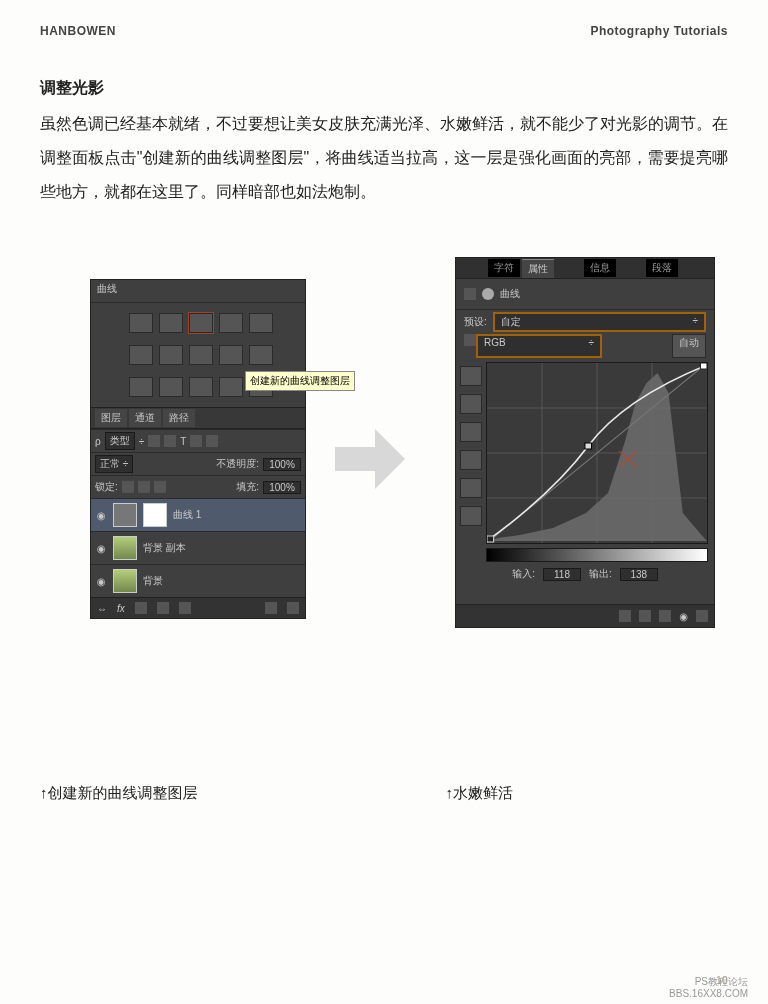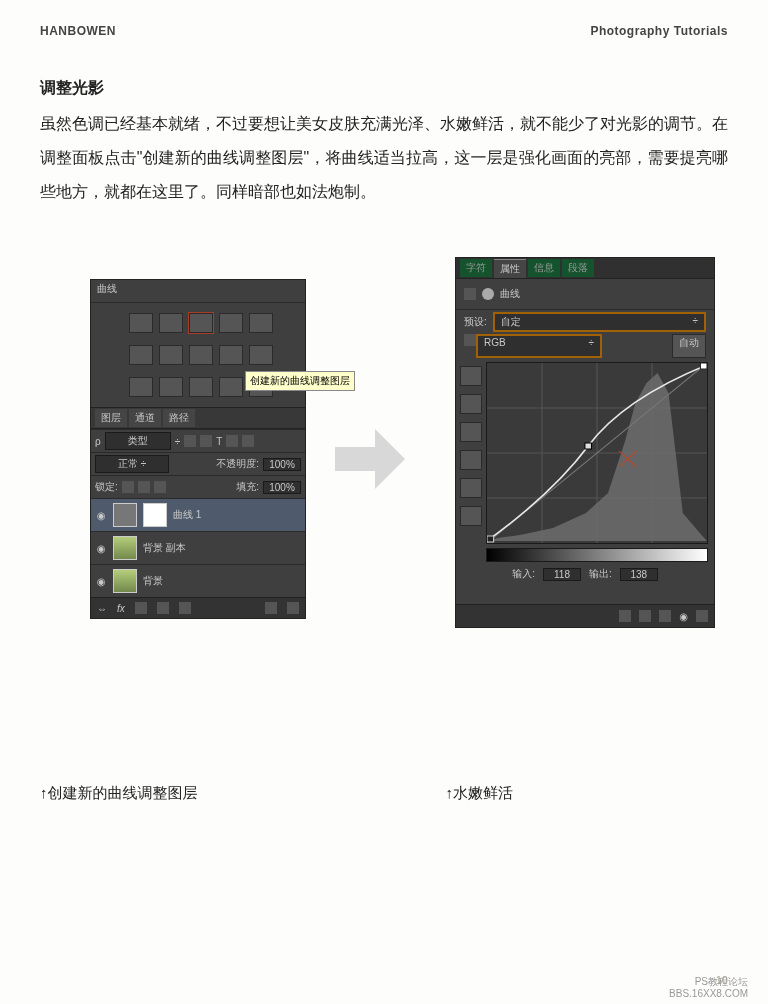--- a/index.html
+++ b/index.html
@@ -100,21 +100,21 @@
   .row {
     display: flex;
     align-items: center;
     height: 22px;
     border-top: 1px solid #2a2a2a;
     padding: 0 4px;
     gap: 4px;
   }
   .row .sel {
     background: #2f2f2f; border: 1px solid #1a1a1a;
-    padding: 1px 22px; font-size: 10px;
+    padding: 1px 4px; font-size: 10px;
   }
   .spacer { flex: 1; }
   .valbox {
     background: #2f2f2f; border: 1px solid #1a1a1a;
     width: 36px; text-align: center; font-size: 10px;
   }
   .layer-row {
     display: flex; align-items: center; height: 32px;
     border-top: 1px solid #2a2a2a;
     padding: 0 4px; gap: 6px;
@@ -165,21 +165,21 @@
     left: 455px;
     top: -22px;
     width: 258px;
     background: #3f3f3f;
     color: #c8c8c8;
     font-size: 10px;
     border: 1px solid #222;
   }
   .ps-right .ps-tabrow { background: #303030; }
   .ps-tab.act { background: #454545; border-top: 1px solid #888; }
-  .ps-tab.in  { background: #14532d; color: #999; }
+  .ps-tab.in  { background: #000000; color: #999; margin-left: 28px; }
   .prop-head { height: 30px; display:flex; align-items:center; padding:0 8px; gap:6px; border-bottom:1px solid #2a2a2a;}
   .circ { width:12px;height:12px;border-radius:50%;background:#aaa; }
   .preset-row { display:flex; align-items:center; height:24px; padding:0 8px; gap:6px;}
   .chan-row  { display:flex; height:24px; padding:0 8px; gap:0;}
   .dropdown { flex:1; background:#2f2f2f; border:2px solid #a16207; padding:1px 6px; display:flex; justify-content:space-between;}
   .btn { background:#555; border:1px solid #2a2a2a; padding:1px 6px;}
   .curve-area { display:flex; padding:4px 6px 0 4px; }
   .side-tools { width:22px; display:flex; flex-direction:column; gap:8px; padding-top:4px;}
   .tool { width:20px;height:18px;background:#555;border:1px solid #2a2a2a;}
   .curve-box {

